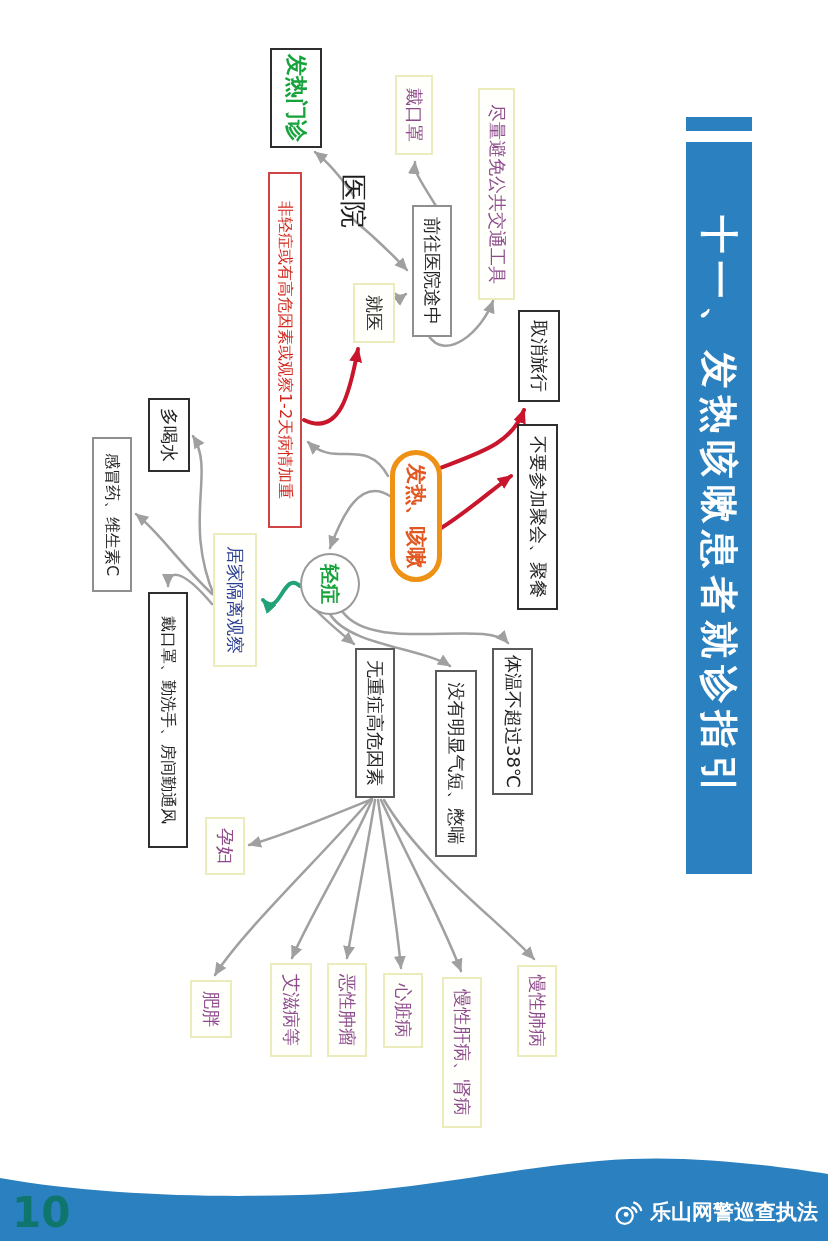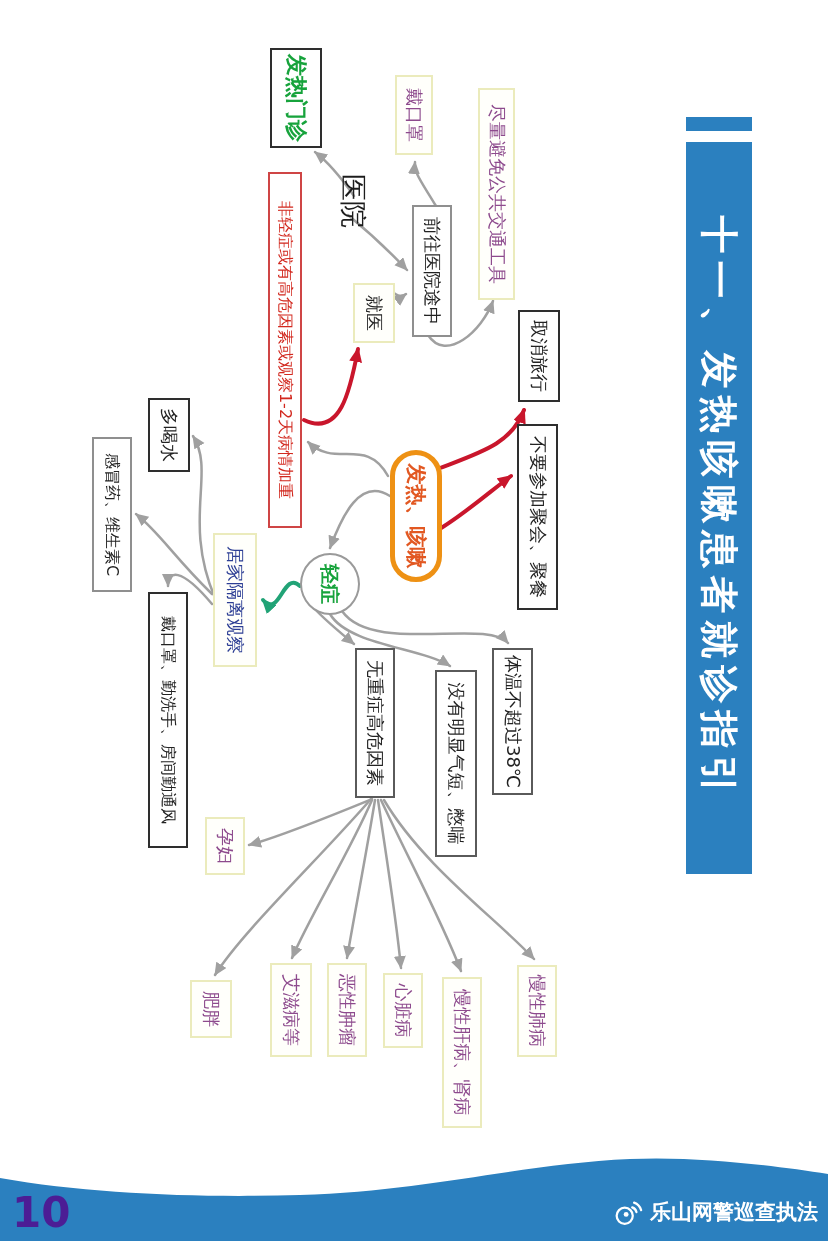--- a/index.html
+++ b/index.html
@@ -59,21 +59,21 @@
   .n-pregnant      { left:817px; top:583px; width:58px;  height:40px; }
   .n-obesity       { left:980px; top:596px; width:58px;  height:42px; }
   .n-aids          { left:963px; top:516px; width:94px;  height:42px; }
   .n-tumor         { left:963px; top:461px; width:94px;  height:40px; }
   .n-heart         { left:973px; top:405px; width:75px;  height:40px; }
   .n-liver         { left:977px; top:346px; width:151px; height:40px; }
   .n-lung          { left:965px; top:271px; width:92px;  height:40px; }
 
   
   .footer { position:absolute; left:0; top:1150px; width:828px; height:91px; }
-  .page-number { position:absolute; left:12px; top:1188px; color:#4c1d95; font-size:42px; font-weight:bold; }
+  .page-number { position:absolute; left:12px; top:1188px; color:#0f766e; font-size:42px; font-weight:bold; }
   .watermark { position:absolute; right:10px; top:1198px; display:flex; align-items:center; gap:7px;
     color:#ffffff; font-size:21px; font-weight:bold; white-space:nowrap; }
 </style>
 </head>
 <body>
 
 <div class="page">
 
   <div class="rotated">
 

